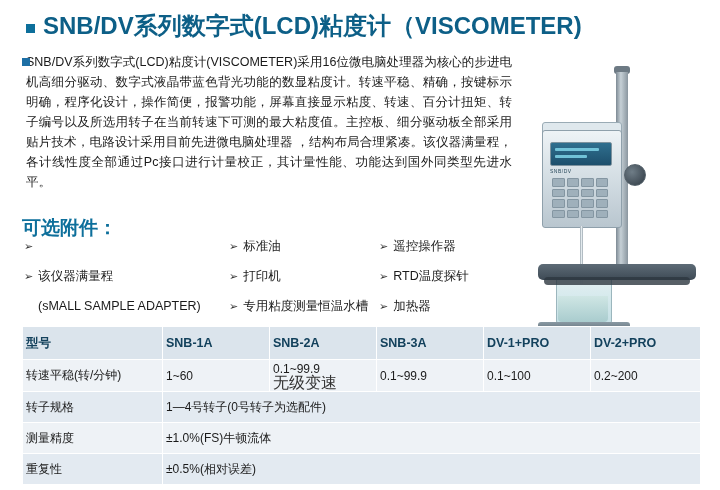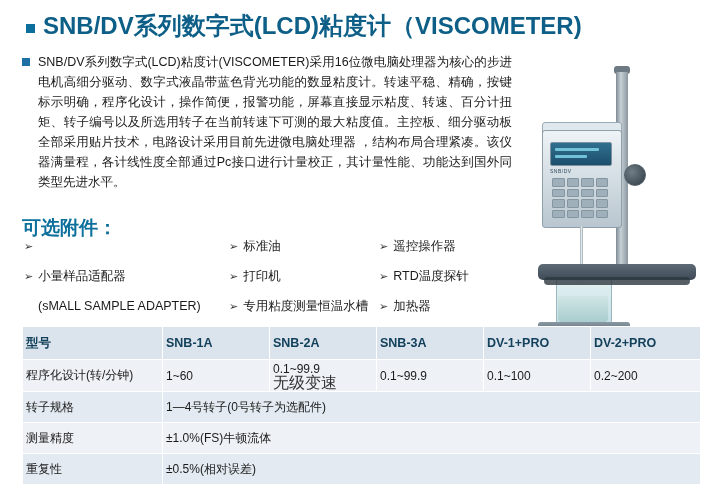--- a/index.html
+++ b/index.html
@@ -28,21 +28,21 @@
   }
 
   
   .intro{
     position:absolute;left:22px;top:52px;width:490px;
   }
   .intro-bullet{
     position:absolute;left:0px;top:6px;width:8px;height:8px;background:#1d6fa5;
   }
   .intro-text{
-    margin-left:16px;
+    margin-left:4px;
     font-size:12.5px;line-height:20px;color:#1a1a1a;text-align:justify;
   }
 
   
   .acc-title{
     position:absolute;left:22px;top:215px;
     font-size:19px;font-weight:bold;color:#0d6f9b;
   }
   .acc-list{
     position:absolute;left:24px;top:238px;width:480px;
@@ -171,21 +171,21 @@
       <span class="acc-arrow">➢</span>
       <span class="acc-label">标准油</span>
     </div>
     <div class="acc-item">
       <span class="acc-arrow">➢</span>
       <span class="acc-label">遥控操作器</span>
     </div>
 
     <div class="acc-item">
       <span class="acc-arrow">➢</span>
-      <span class="acc-label">小量样品适配器</span>
+      <span class="acc-label">该仪器满量程</span>
     </div>
     <div class="acc-item">
       <span class="acc-arrow">➢</span>
       <span class="acc-label">打印机</span>
     </div>
     <div class="acc-item">
       <span class="acc-arrow">➢</span>
       <span class="acc-label">RTD温度探针</span>
     </div>
 
@@ -252,21 +252,21 @@
           <th>型号</th>
           <th>SNB-1A</th>
           <th>SNB-2A</th>
           <th>SNB-3A</th>
           <th>DV-1+PRO</th>
           <th>DV-2+PRO</th>
         </tr>
       </thead>
       <tbody>
         <tr>
-          <td class="label">程序化设计(转/分钟)</td>
+          <td class="label">转速平稳(转/分钟)</td>
           <td>1~60</td>
           <td>
             <span class="cell-stack">0.1~99.9</span>
             <span class="sub-note">无级变速</span>
           </td>
           <td>
             <span class="cell-stack">0.1~99.9</span>
           </td>
           <td>0.1~100</td>
           <td>0.2~200</td>

